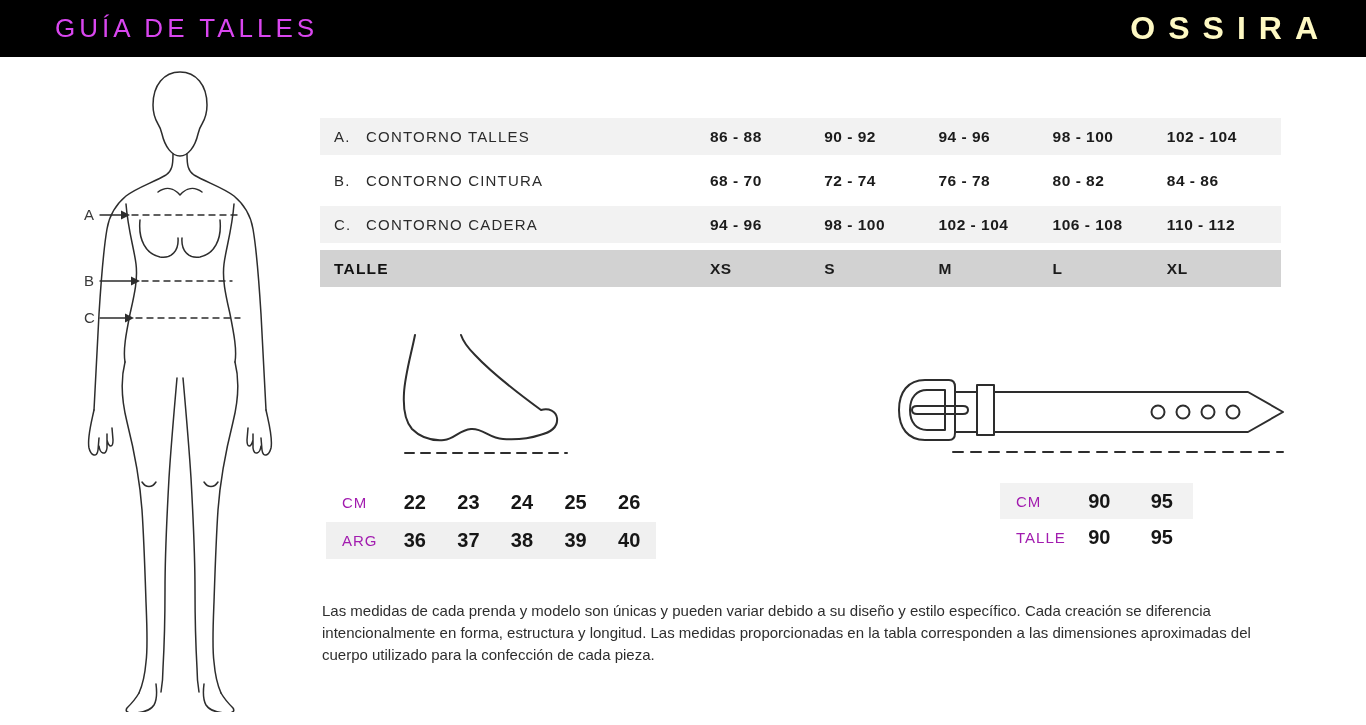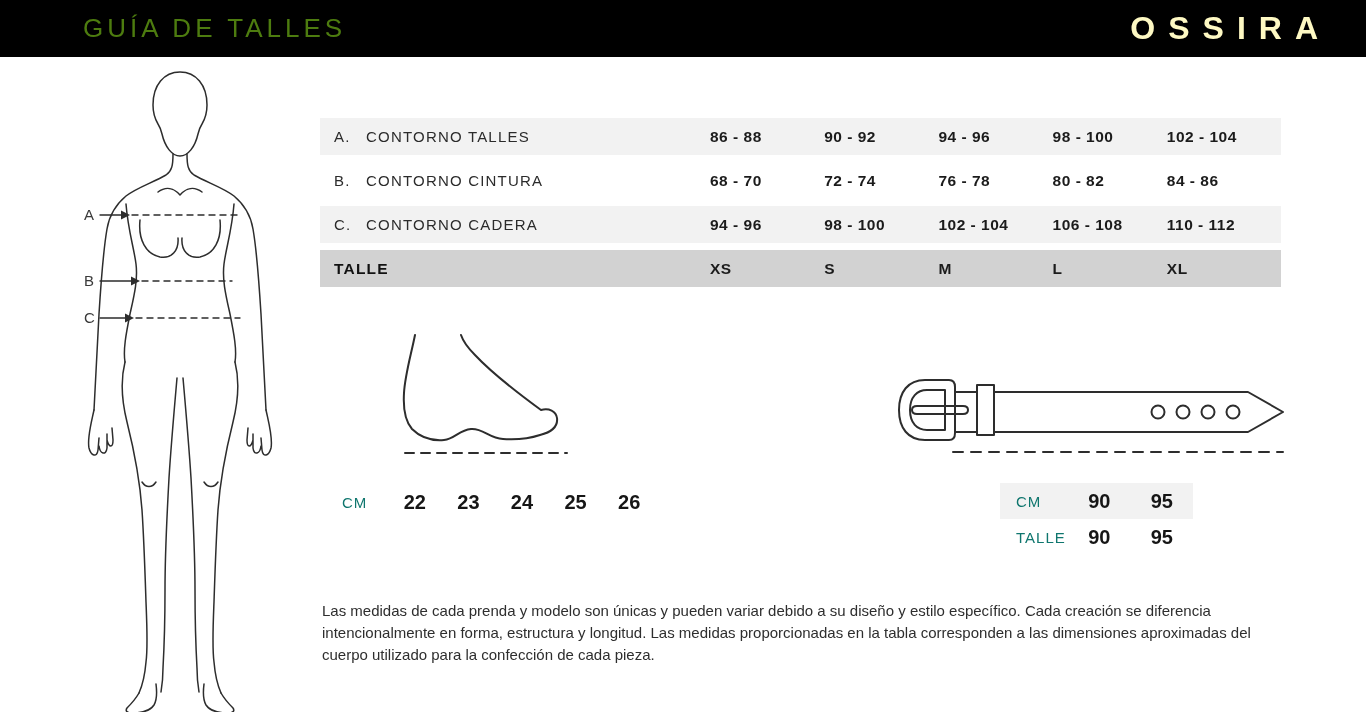--- a/index.html
+++ b/index.html
@@ -21,25 +21,24 @@
     position: absolute;
     left: 0; top: 0;
     width: 1366px; height: 57px;
     background: #000;
     display: flex;
     align-items: center;
     justify-content: space-between;
     padding: 0 48px 0 55px;
   }
   .header .title {
-    color: #4d7c0f;
+    color: #d946ef;
     font-size: 26px;
     font-weight: 300;
     letter-spacing: 4px;
-    margin-left: 28px;
   }
   .header .brand {
     color: #fef9c3;
     font-size: 32px;
     font-weight: 700;
     letter-spacing: 13px;
     margin-right: -13px;
     cursor: pointer;
   }
 
@@ -87,21 +86,21 @@
   .srow.talle .label-cell { font-weight: 700; font-size: 15.5px; color: #111; }
   .srow.talle .val { font-size: 15.5px; }
 
   
   .mini-row {
     display: flex;
     align-items: center;
   }
   .mini-row .mlabel {
     font-size: 15px;
-    color: #0f766e;
+    color: #a21caf;
     letter-spacing: 1px;
   }
   .mini-row .mval {
     flex: 1;
     text-align: center;
     font-size: 20px;
     font-weight: 700;
     color: #161616;
   }
 
@@ -241,20 +240,28 @@
 
   <div class="shoe-table">
     <div class="mini-row row-cm">
       <span class="mlabel">CM</span>
       <span class="mval">22</span>
       <span class="mval">23</span>
       <span class="mval">24</span>
       <span class="mval">25</span>
       <span class="mval">26</span>
     </div>
+    <div class="mini-row row-arg">
+      <span class="mlabel">ARG</span>
+      <span class="mval">36</span>
+      <span class="mval">37</span>
+      <span class="mval">38</span>
+      <span class="mval">39</span>
+      <span class="mval">40</span>
+    </div>
   </div>
 
   <svg class="belt-svg" width="395" height="85" viewBox="0 0 395 85" fill="none" stroke="#2d2d2d" stroke-width="2" stroke-linecap="round" stroke-linejoin="round">
 
     <path d="M50,16 L355,16 L390,36 L355,56 L50,56"></path>
     <circle cx="265" cy="36" r="6.5"></circle>
     <circle cx="290" cy="36" r="6.5"></circle>
     <circle cx="315" cy="36" r="6.5"></circle>
     <circle cx="340" cy="36" r="6.5"></circle>
 

